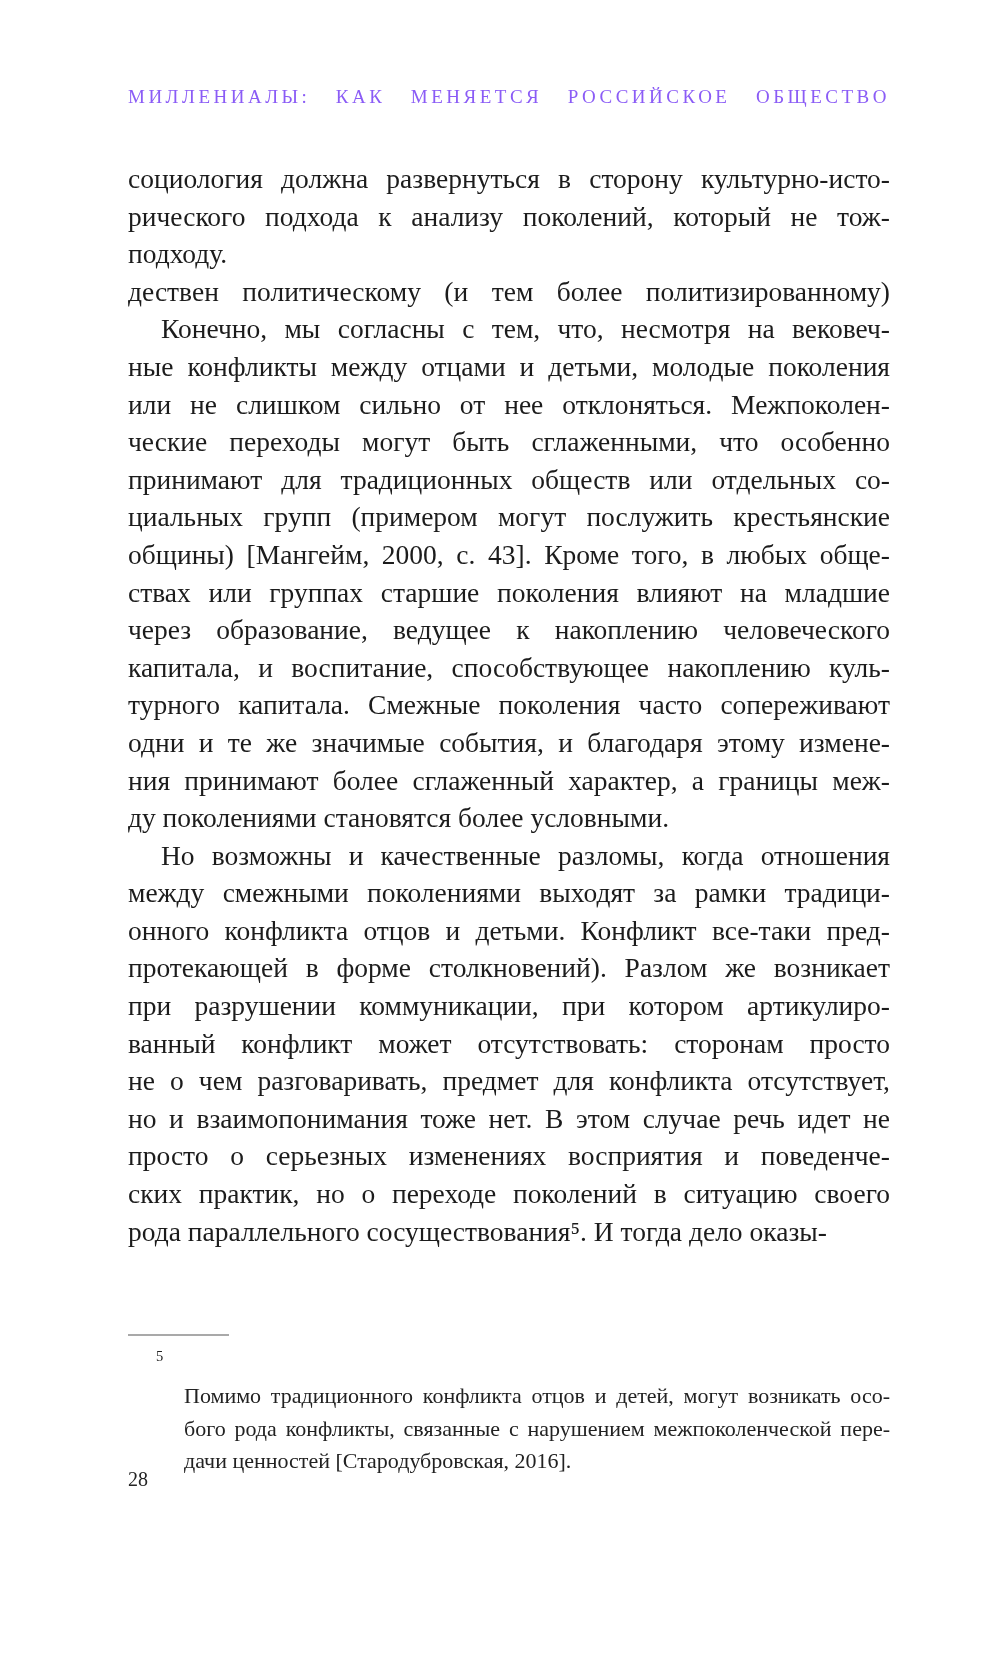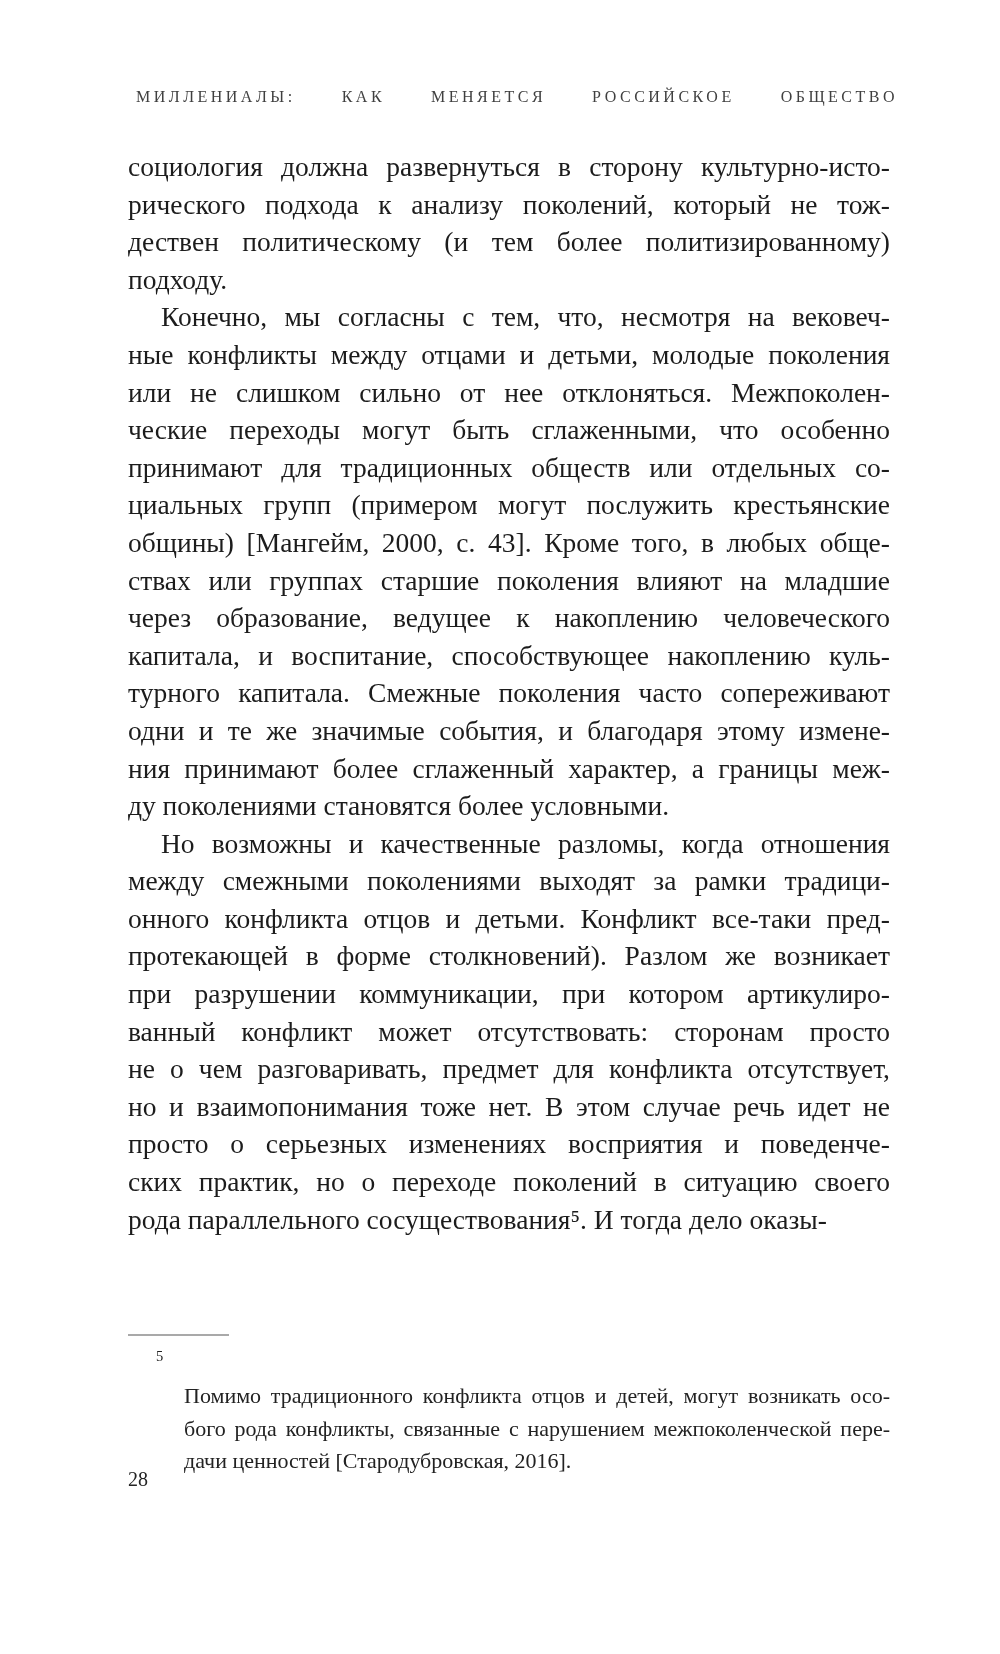--- a/index.html
+++ b/index.html
@@ -18,31 +18,30 @@
     width: 1000px;
     height: 1654px;
     background: #ffffff;
     overflow: hidden;
   }
   .running-head {
     position: absolute;
     top: 84px;
     left: 128px;
     width: 762px;
-    font-size: 16px;
+    font-size: 19px;
     line-height: 26px;
     letter-spacing: 3.5px;
-    color: #404040;
+    color: #8b5cf6;
     text-align: justify;
     text-align-last: justify;
-    margin-left: 8px;
   }
   .body-text {
     position: absolute;
-    top: 148px;
+    top: 160px;
     left: 128px;
     width: 762px;
     font-size: 27.5px;
   }
   .line {
     line-height: 37.6px;
     height: 37.6px;
     overflow: hidden;
     text-align: justify;
     text-align-last: justify;
@@ -91,22 +90,22 @@
 </style>
 </head>
 <body>
 
 <div class="page">
   <div class="running-head">МИЛЛЕНИАЛЫ: КАК МЕНЯЕТСЯ РОССИЙСКОЕ ОБЩЕСТВО</div>
 
   <div class="body-text">
       <div class="line">социология должна развернуться в сторону культурно-исто-</div>
       <div class="line">рического подхода к анализу поколений, который не тож-</div>
+      <div class="line last">подходу.</div>
       <div class="line">дествен политическому (и тем более политизированному)</div>
-      <div class="line last">подходу.</div>
       <div class="line indent">Конечно, мы согласны с тем, что, несмотря на вековеч-</div>
       <div class="line">ные конфликты между отцами и детьми, молодые поколения</div>
       <div class="line">или не слишком сильно от нее отклоняться. Межпоколен-</div>
       <div class="line">ческие переходы могут быть сглаженными, что особенно</div>
       <div class="line">принимают для традиционных обществ или отдельных со-</div>
       <div class="line">циальных групп (примером могут послужить крестьянские</div>
       <div class="line">общины) [Мангейм, 2000, с. 43]. Кроме того, в любых обще-</div>
       <div class="line">ствах или группах старшие поколения влияют на младшие</div>
       <div class="line">через образование, ведущее к накоплению человеческого</div>
       <div class="line">капитала, и воспитание, способствующее накоплению куль-</div>

